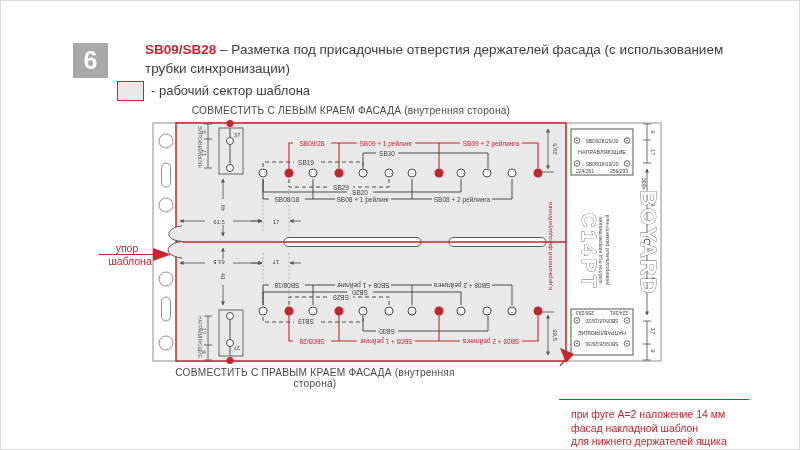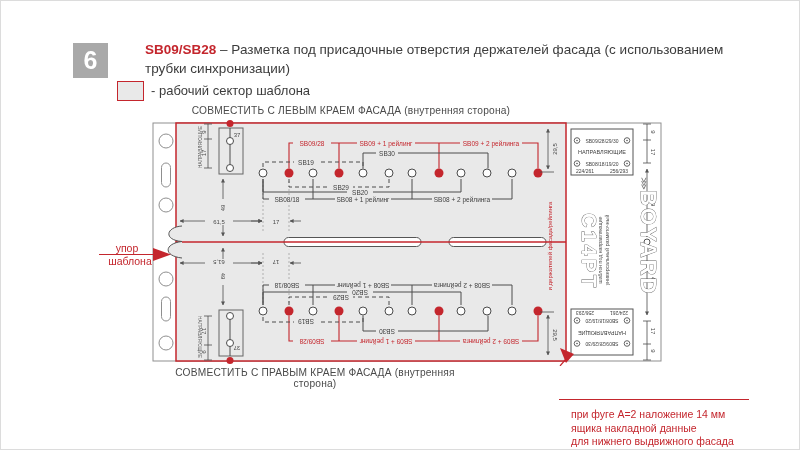--- a/index.html
+++ b/index.html
@@ -39,22 +39,22 @@
   </div>
 
   <div class="abs legendbox"></div>
   <div class="abs legendlab">- рабочий сектор шаблона</div>
 
   <div class="abs cap cap-top">СОВМЕСТИТЬ С ЛЕВЫМ КРАЕМ ФАСАДА (внутренняя сторона)</div>
   <div class="abs cap cap-bot">СОВМЕСТИТЬ С ПРАВЫМ КРАЕМ ФАСАДА (внутренняя сторона)</div>
 
   <div class="abs rednote">
     <div>при фуге А=2 наложение 14 мм</div>
-    <div>ящика накладной данные</div>
-    <div>для нижнего выдвижного фасада</div>
+    <div>фасад накладной шаблон</div>
+    <div>для нижнего держателей ящика</div>
   </div>
 
   <svg class="abs" style="left:88px;top:115px;" width="580" height="250" viewBox="88 115 580 250">
     <defs>
       <marker id="ar" viewBox="0 0 10 10" refX="9" refY="5" markerWidth="5" markerHeight="5" orient="auto-start-reverse">
         <path d="M0,0L10,5L0,10z" fill="#555"></path>
       </marker>
     </defs>
 
     <rect x="152" y="122" width="508" height="238" fill="#ffffff" stroke="#8f8f8f" stroke-width="1"></rect>

